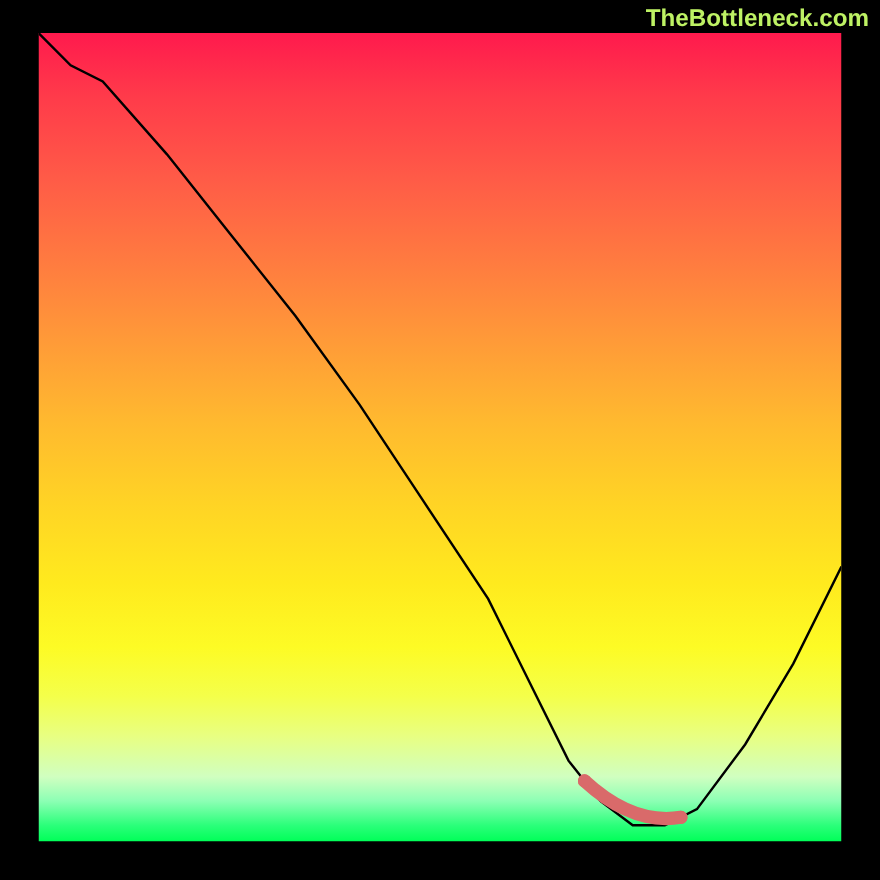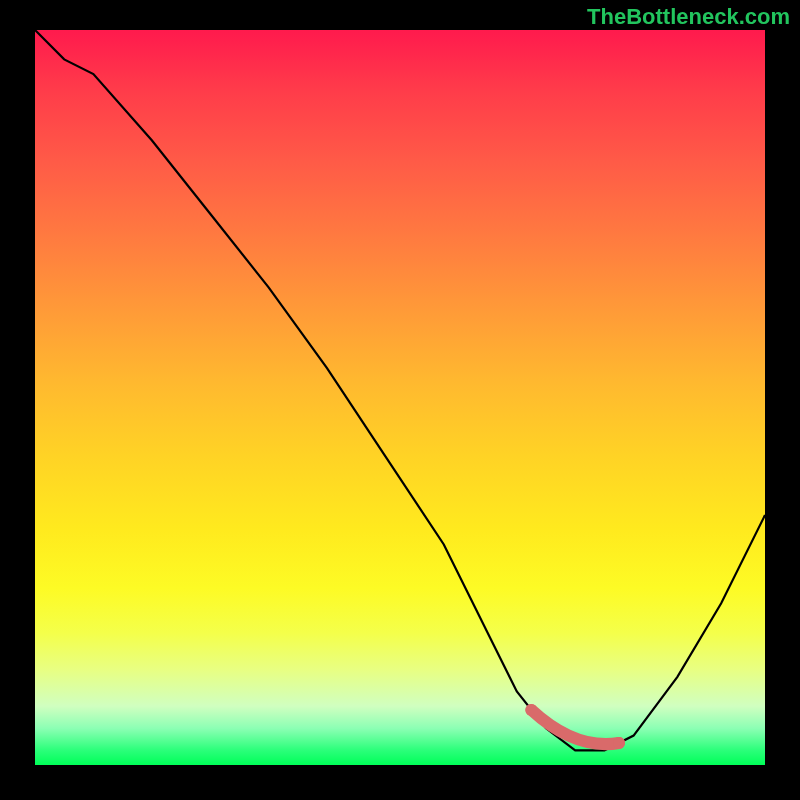--- a/index.html
+++ b/index.html
@@ -7,21 +7,21 @@
     width: 800px;
     height: 800px;
     background: #000;
     position: relative;
     font-family: Arial, sans-serif;
   }
   .watermark {
     position: absolute;
     top: 4px;
     right: 10px;
-    color: #22c55e;
+    color: #bef264;
     font-size: 22px;
     font-weight: bold;
     z-index: 10;
   }
   .plot-area {
     position: absolute;
     left: 35px;
     top: 30px;
     width: 730px;
     height: 735px;

